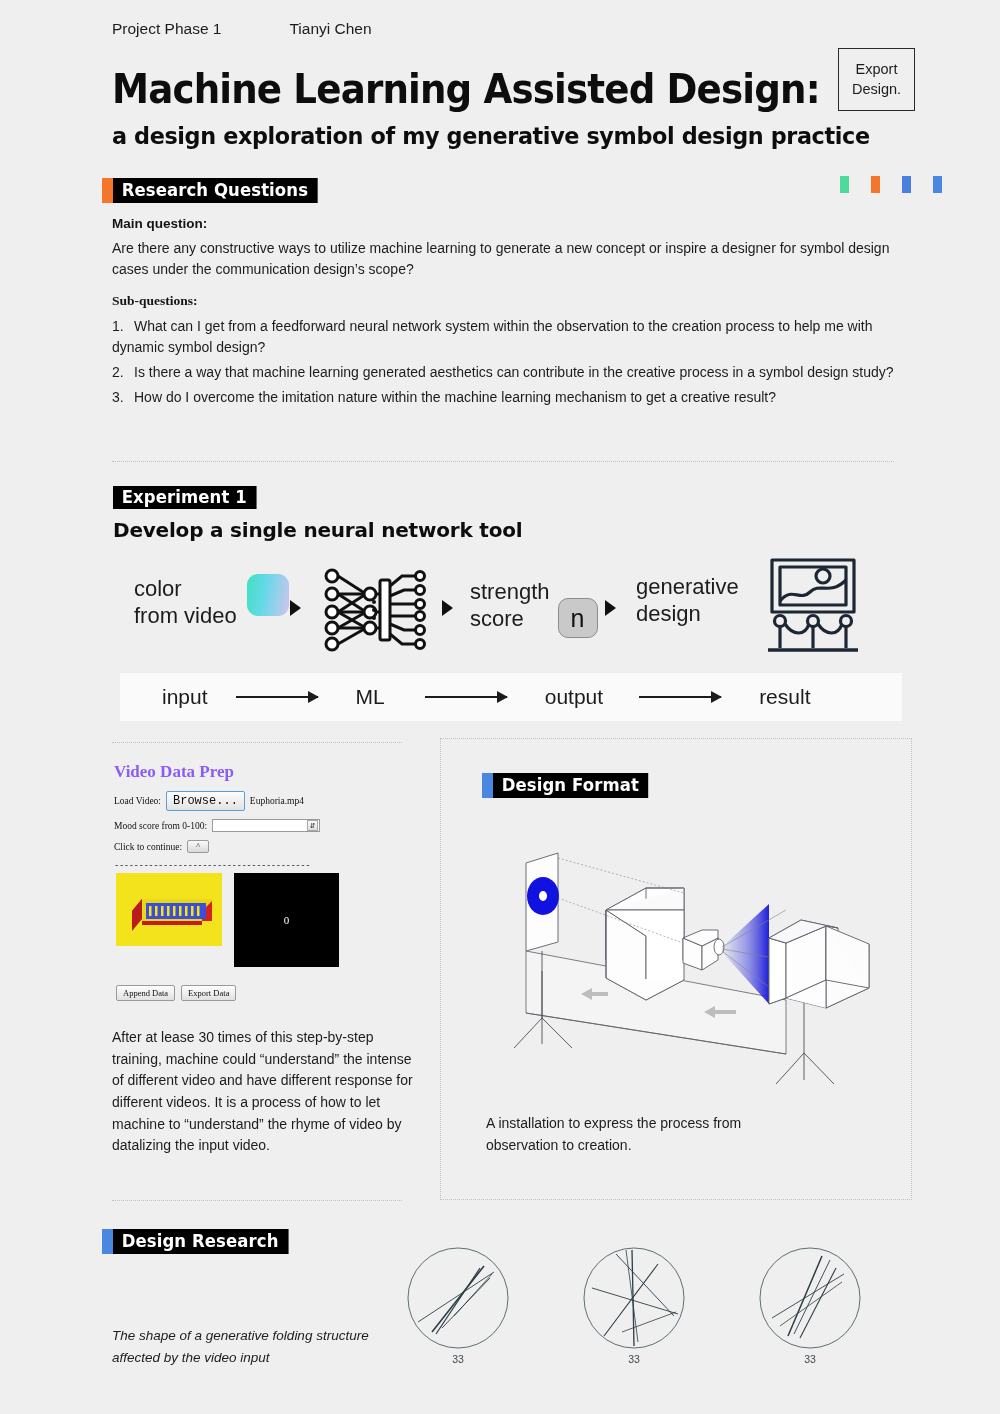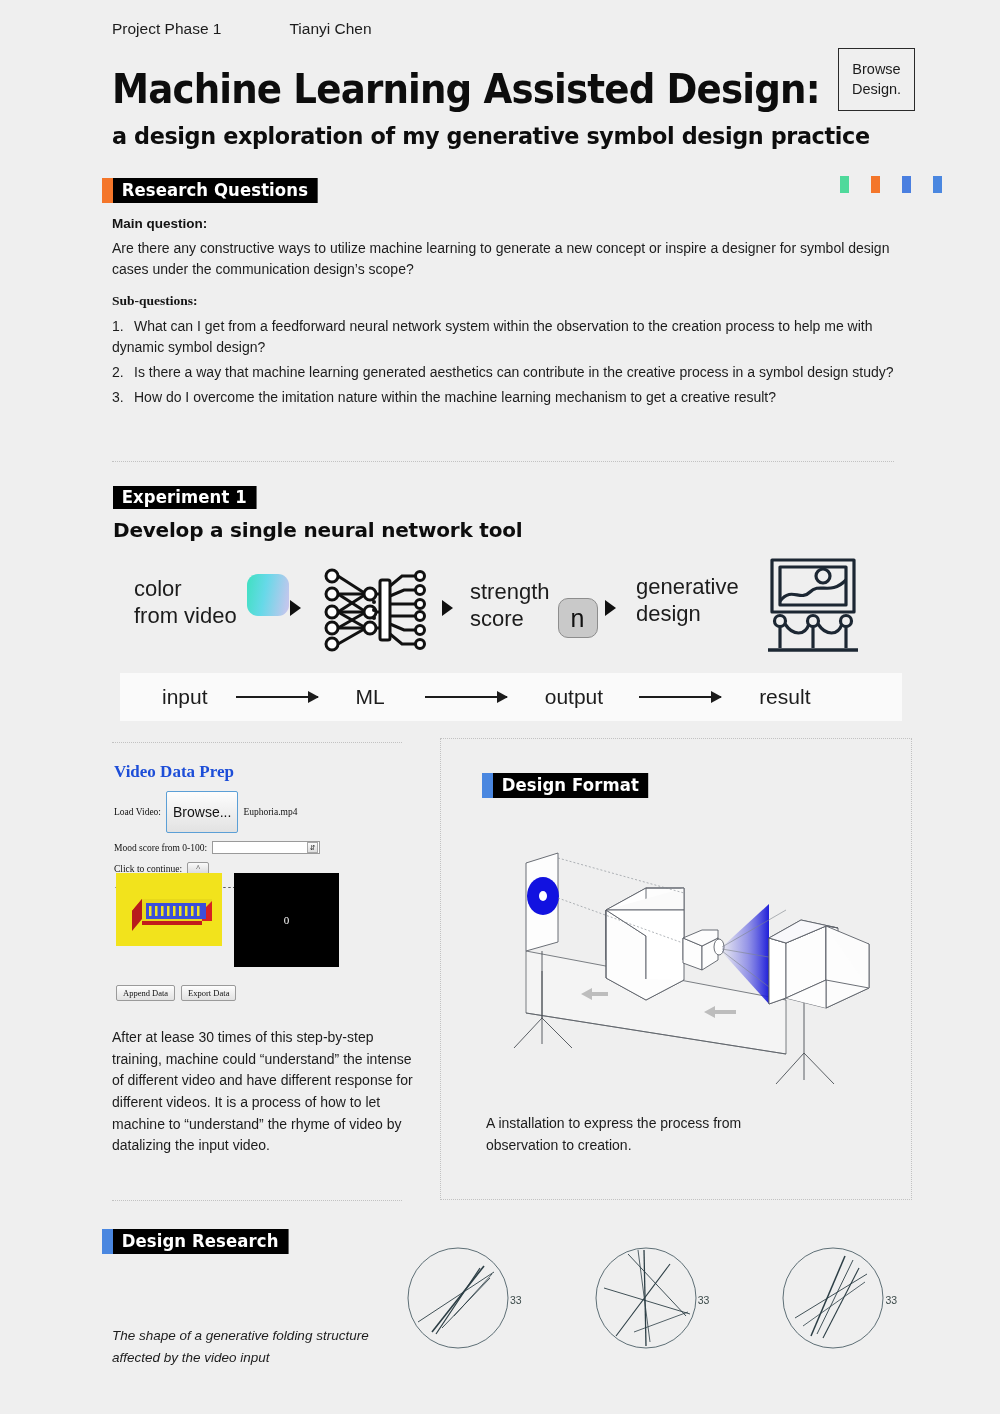--- a/index.html
+++ b/index.html
@@ -100,29 +100,29 @@
   .stage-arrow::after {
     content: ""; position: absolute; right: -1px; top: -5px;
     border-left: 11px solid #1c1c1c;
     border-top: 6px solid transparent; border-bottom: 6px solid transparent;
   }
 
   
   .gui-title {
     position: absolute; left: 114px; top: 762px;
     font-family: "Liberation Serif", serif; font-weight: 700;
-    font-size: 17px; color: #1d4ed8;
+    font-size: 17px; color: #8b5cf6;
   }
   .gui { position: absolute; left: 114px; top: 791px; width: 240px;
          font-family: "Liberation Serif", serif; font-size: 9.5px; color: #111; }
   .gui-row { display: flex; align-items: center; gap: 5px; margin-bottom: 8px; }
   .gui-btn {
     background: linear-gradient(#fdfdfd, #e2e2e2);
     border: 1px solid #9a9a9a; border-radius: 2px;
-    padding: 12px 6px; font-size: 14px; font-family: Liberation Sans, sans-serif;
+    padding: 2px 6px; font-size: 12px; font-family: Liberation Mono, monospace;
     color: #111;
   }
   .gui-btn.focus { border: 1.5px solid #5b9fd6; }
   .gui-spin {
     width: 108px; height: 13px; background: #fff; border: 1px solid #9a9a9a;
     display: flex; align-items: center; justify-content: flex-end; padding-right: 1px;
   }
   .gui-spin .sp {
     width: 11px; height: 11px; border: 1px solid #a8a8a8;
     background: linear-gradient(#fbfbfb, #dedede);
@@ -153,34 +153,34 @@
     position: absolute; left: 440px; top: 738px; width: 472px; height: 462px;
     border: 1.6px dotted #c2c2c2;
   }
   .df-caption { position: absolute; left: 486px; top: 1113px; width: 330px;
                 font-size: 14px; line-height: 1.55; color: #1c1c1c; }
 
   
   .dr-note { position: absolute; left: 112px; top: 1325px; width: 300px;
              font-size: 13.5px; line-height: 1.6; color: #1c1c1c; font-style: italic; }
   .circles { position: absolute; left: 406px; top: 1246px; display: flex; gap: 72px; }
-  .circ-item { display: flex; flex-direction: row; align-items: center; }
+  .circ-item { display: flex; flex-direction: column; align-items: center; }
   .circ-cap { font-size: 10.5px; color: #3c4a4a; margin-top: 3px; }
 </style>
 </head>
 <body>
 
 <div class="page">
 
   <div class="meta-row">
     <span>Project Phase 1</span><span class="author">Tianyi Chen</span>
   </div>
 
   <div class="logo-box">
-    <span>Browse</span>
+    <span>Export</span>
     <span>Design.</span>
   </div>
 
   <div class="title">Machine Learning Assisted Design:</div>
   <div class="subtitle">a design exploration of my generative symbol design practice</div>
 
   <div class="sec-head" style="left:102px; top:178px;">
     <div class="sec-bar" style="background:#f4762a" style-bg="#f4762a"></div>
     <div class="sec-label">Research Questions</div>
   </div>

